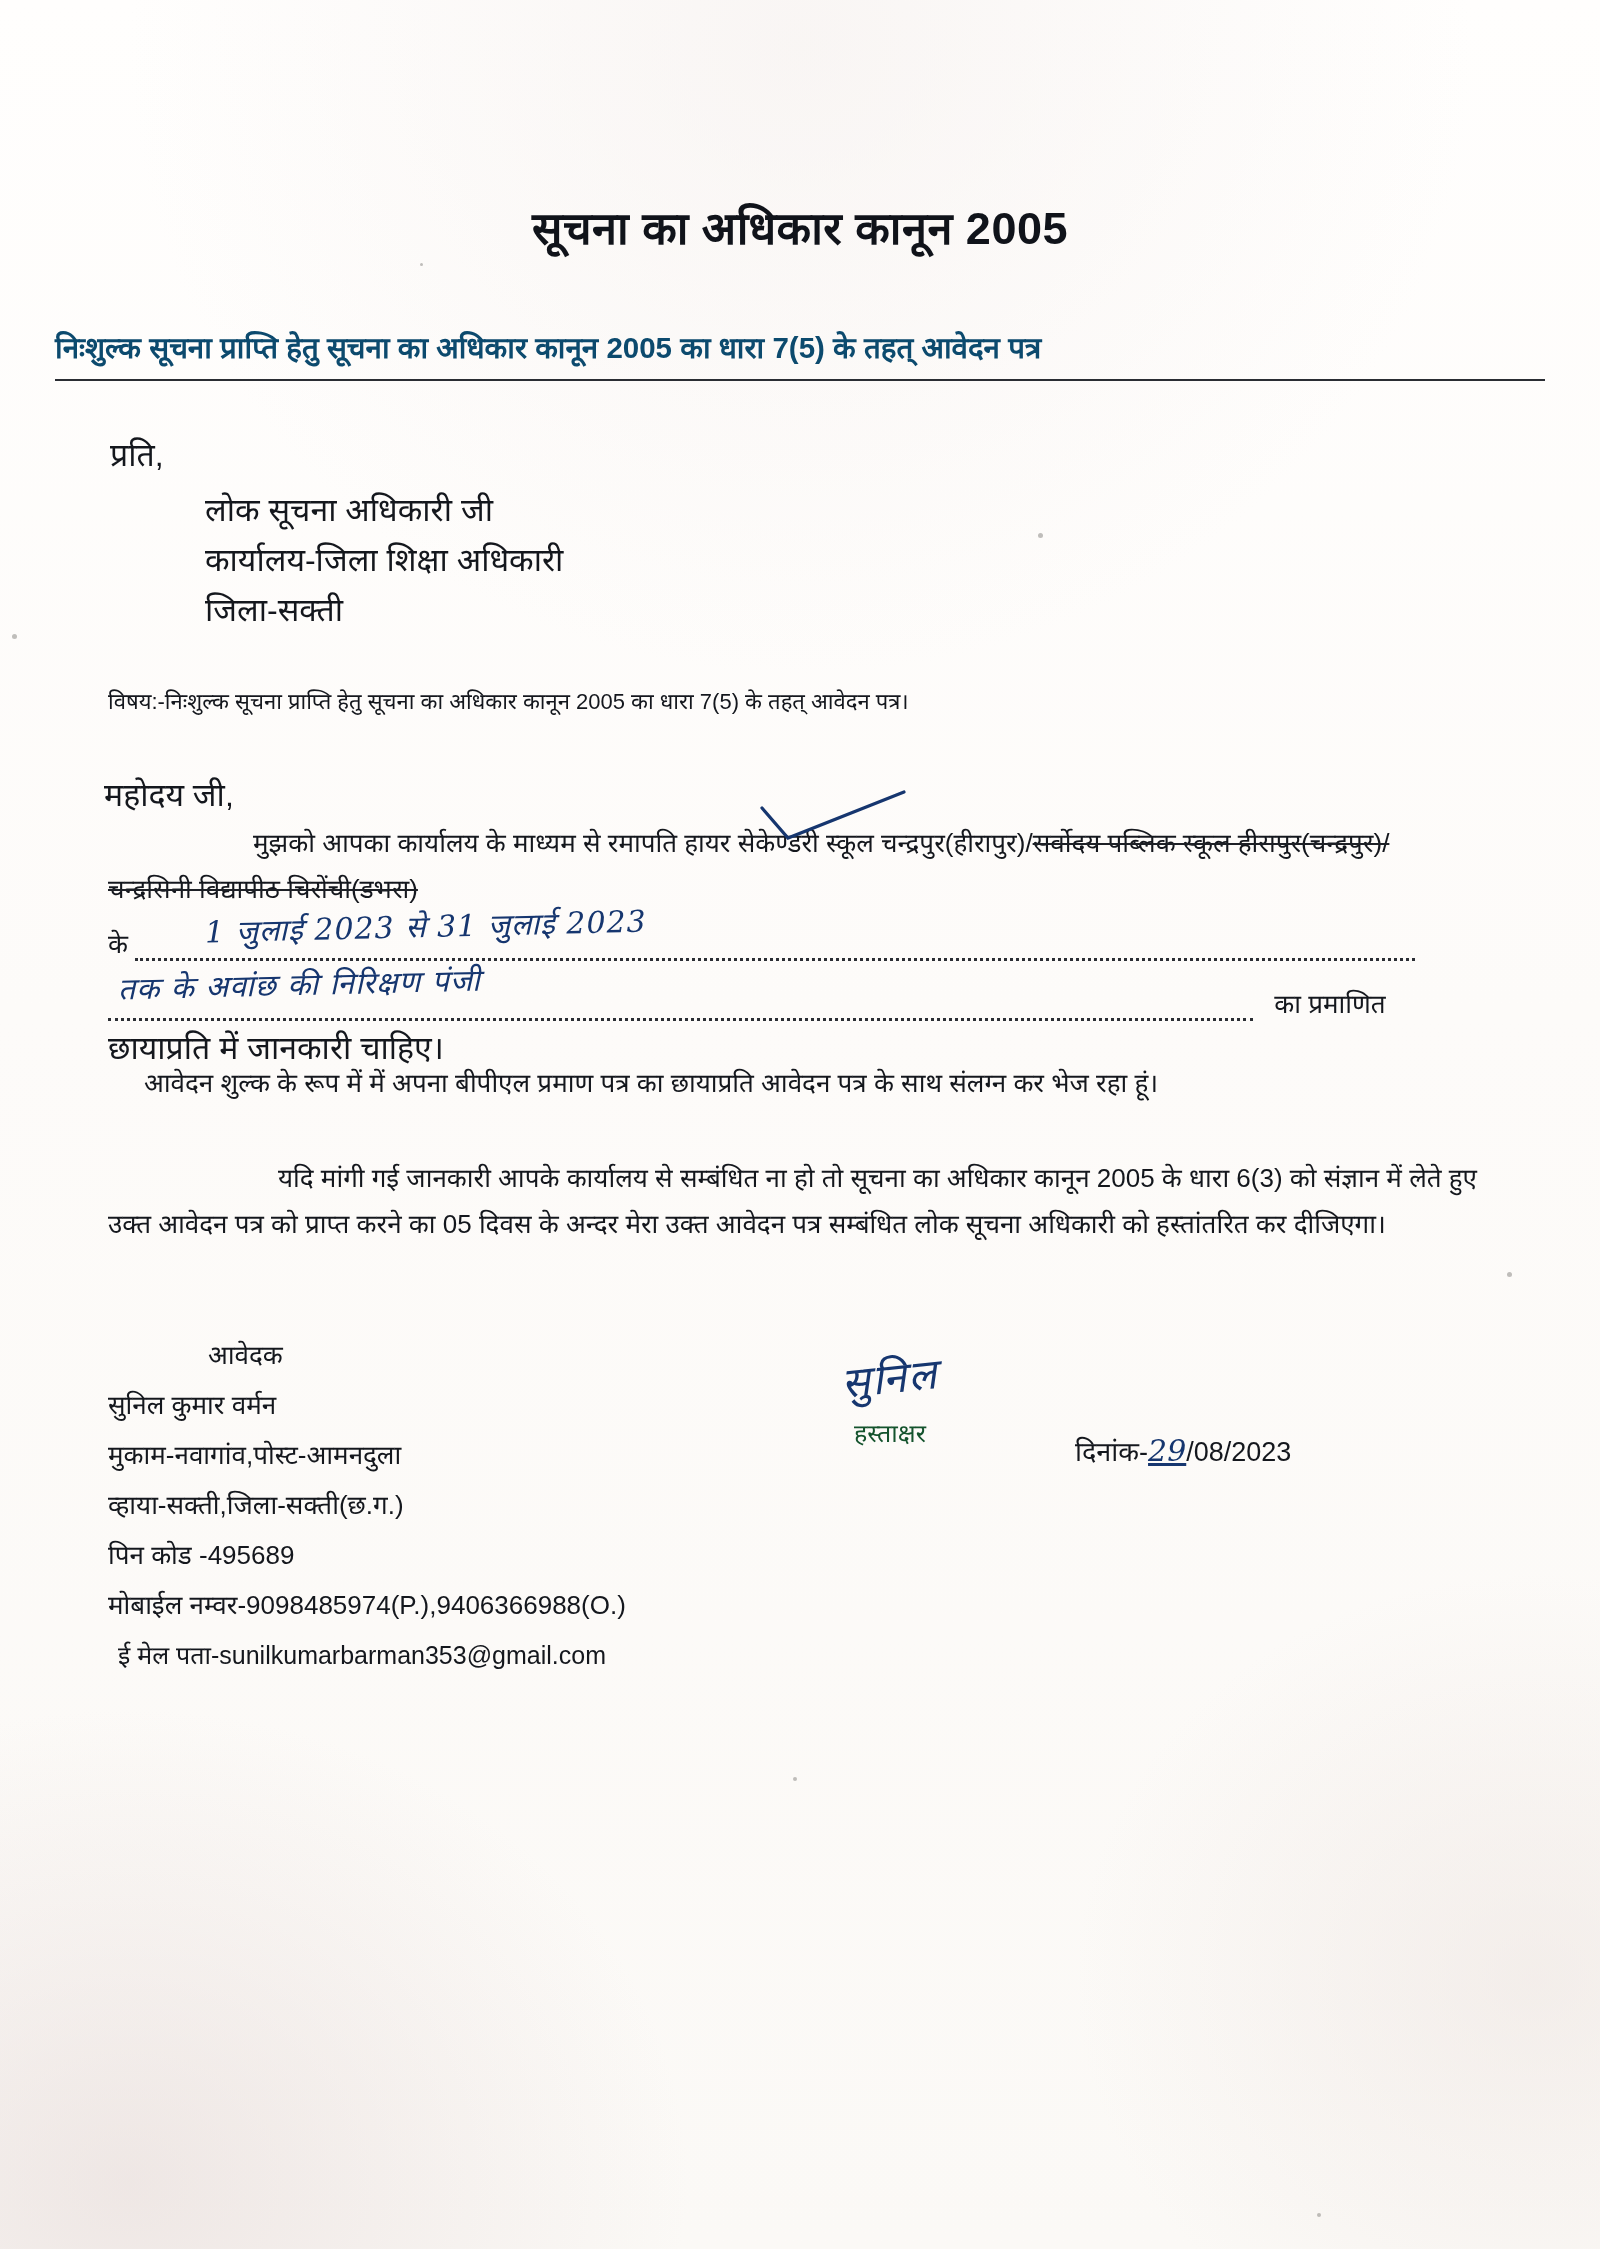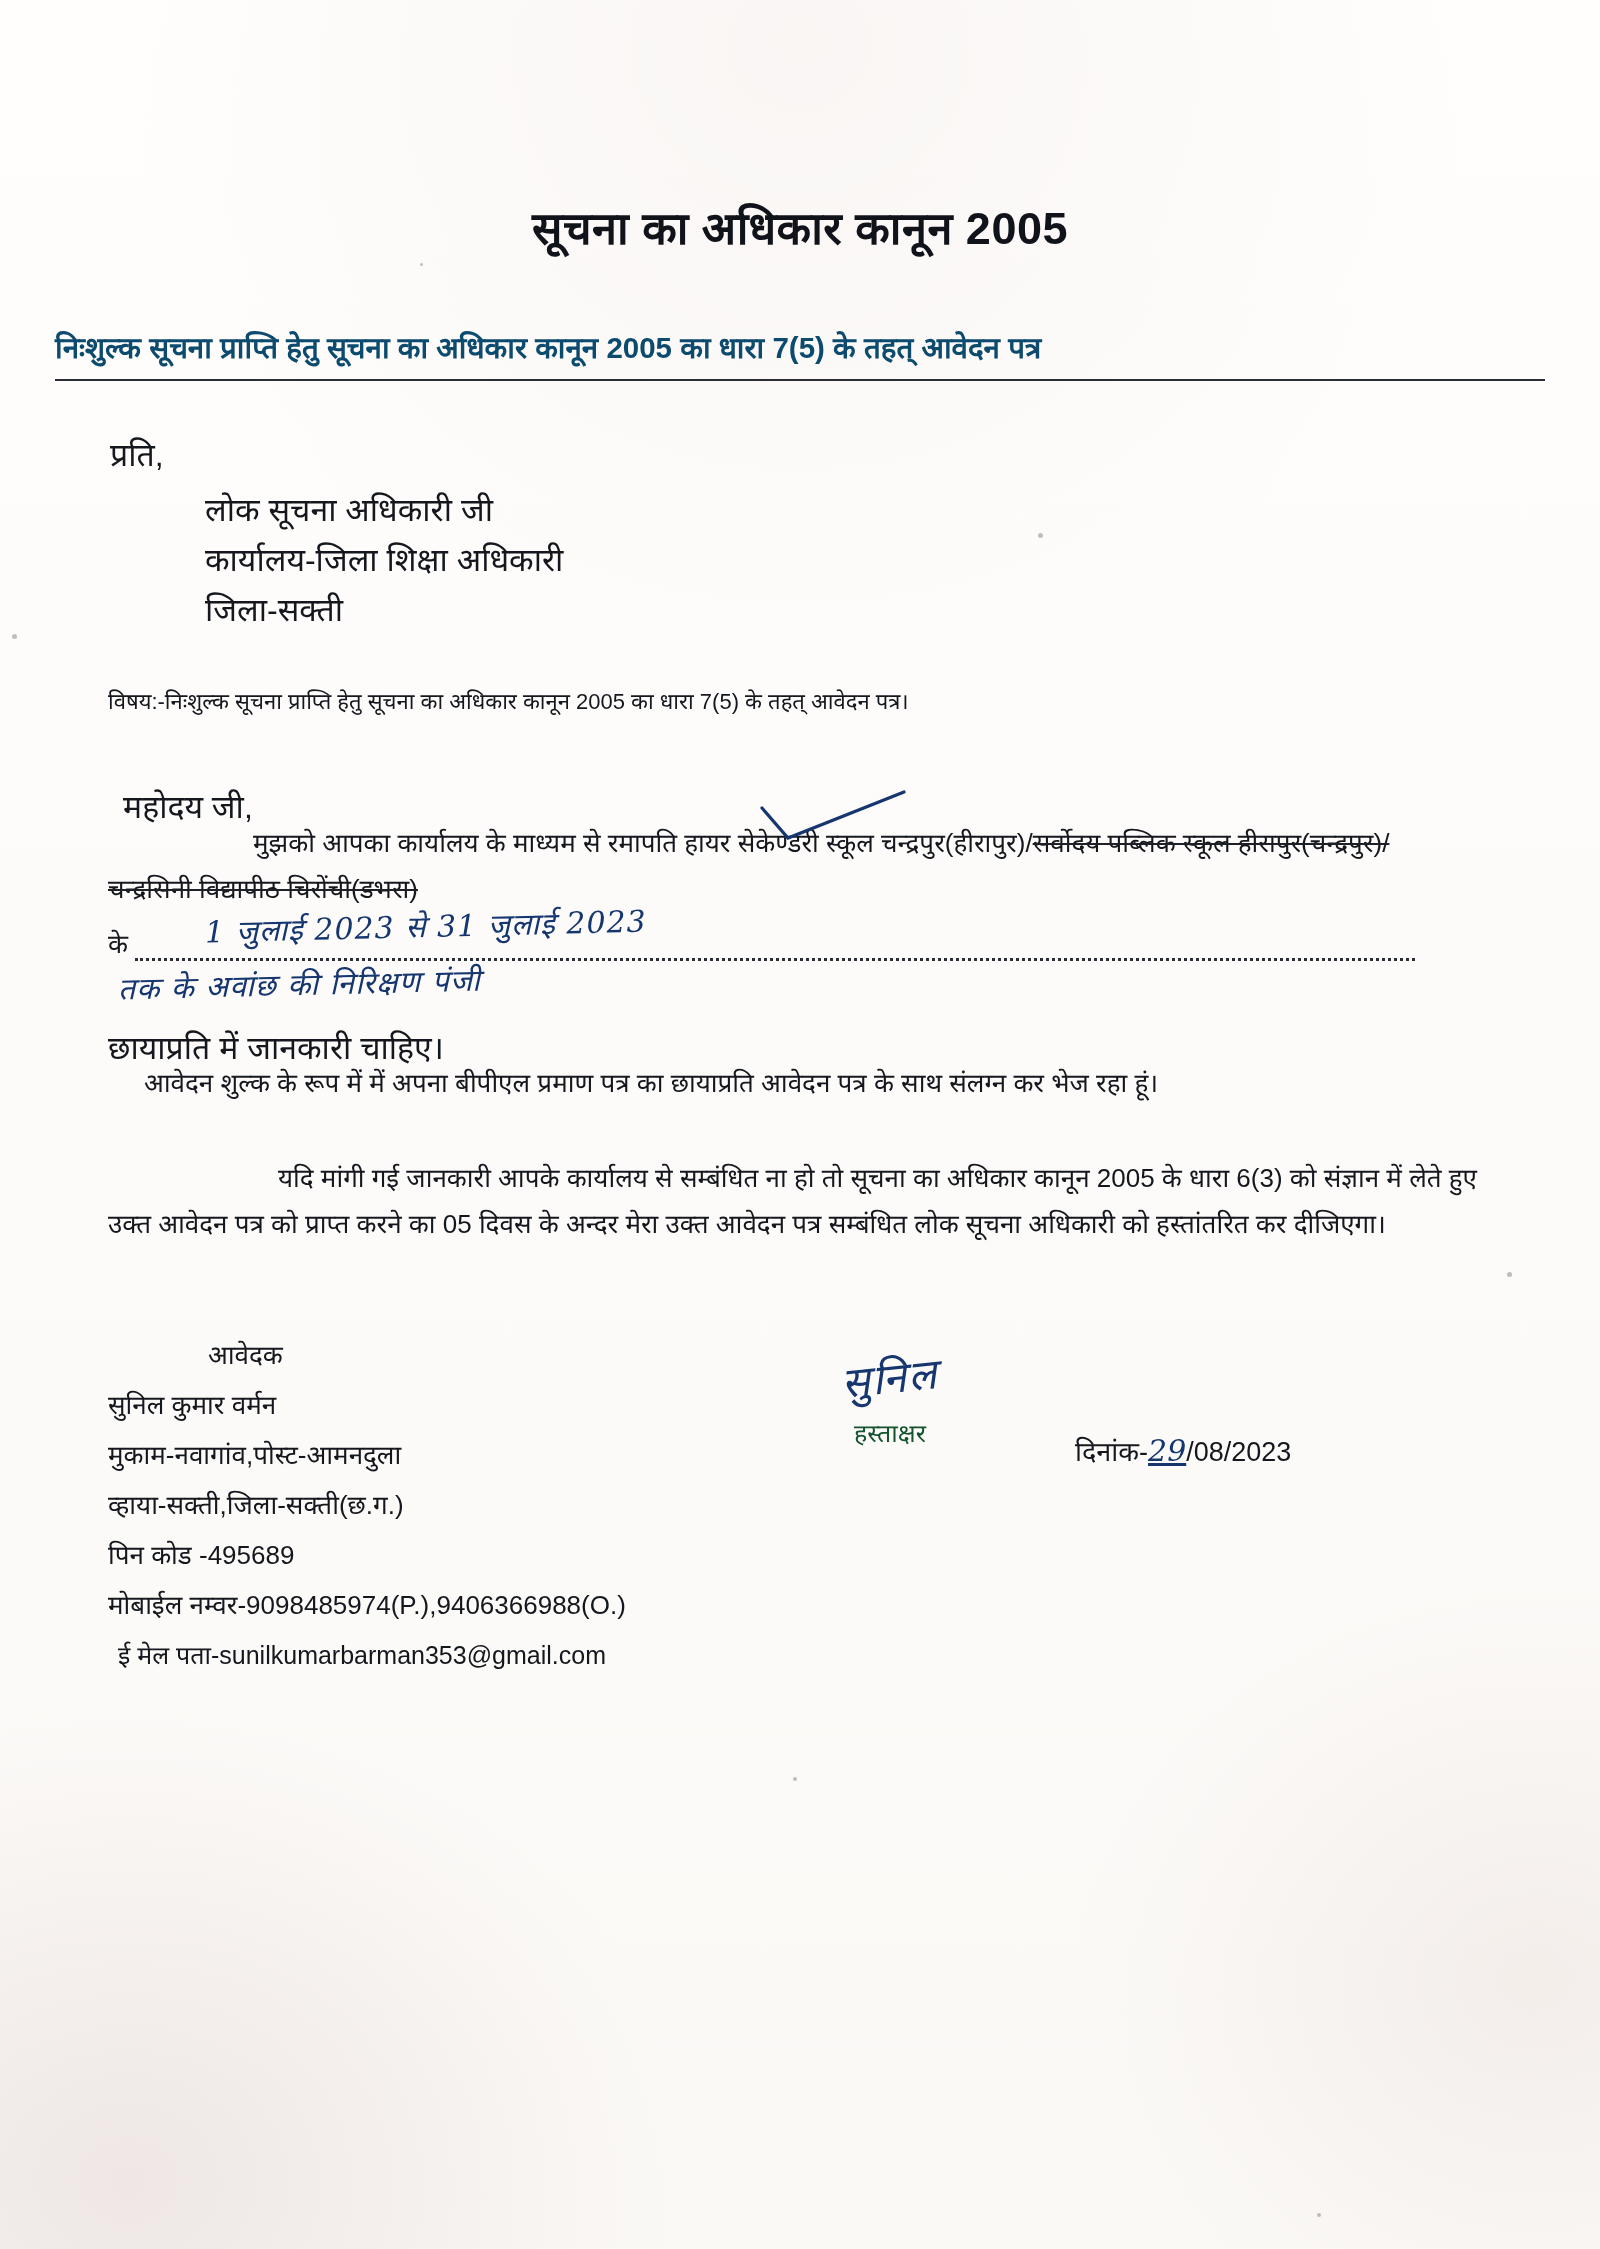--- a/index.html
+++ b/index.html
@@ -80,21 +80,21 @@
     font-family: "Liberation Sans", sans-serif;
     font-size: 26px;
     line-height: 46px;
     color: #14171d;
   }
   .to-label { left: 110px; top: 432px; }
   .addr1 { left: 205px; top: 487px; }
   .addr2 { left: 205px; top: 537px; }
   .addr3 { left: 205px; top: 587px; }
   .subject { left: 108px; top: 685px; font-size: 22px; }
-  .salutation { left: 123px; top: 772px; margin-top: 12px; }
+  .salutation { left: 104px; top: 772px; }
   .para1 {
     left: 108px;
     top: 820px;
     width: 1360px;
     white-space: normal;
   }
   .para1 .indent { display: inline-block; width: 145px; }
   .strike {
     text-decoration: line-through;
     text-decoration-thickness: 2px;
@@ -233,20 +233,24 @@
     </svg>
 
     <div class="fillrow" style="top:925px;">
       <span>के</span>
       <span class="dots" style="width:1280px;"></span>
     </div>
     <div class="hand-row" style="left:205px; top:905px;">
       <span class="hand">1 जुलाई 2023 से 31 जुलाई 2023</span>
     </div>
 
+    <div class="fillrow" style="top:985px;">
+      <span class="dots" style="width:1145px;"></span>
+      <span style="margin-left:14px;">का प्रमाणित</span>
+    </div>
     <div class="hand-row" style="left:118px; top:963px;">
       <span class="hand">तक के अवांछ की निरिक्षण पंजी</span>
     </div>
 
     <div class="line" style="left:108px; top:1025px;">छायाप्रति में जानकारी चाहिए।</div>
 
     <div class="block para2">
       <span style="display:inline-block;width:36px;"></span><span>आवेदन शुल्क के रूप में में अपना बीपीएल प्रमाण पत्र का छायाप्रति आवेदन पत्र के साथ संलग्न कर भेज रहा हूं।</span>
     </div>
 

